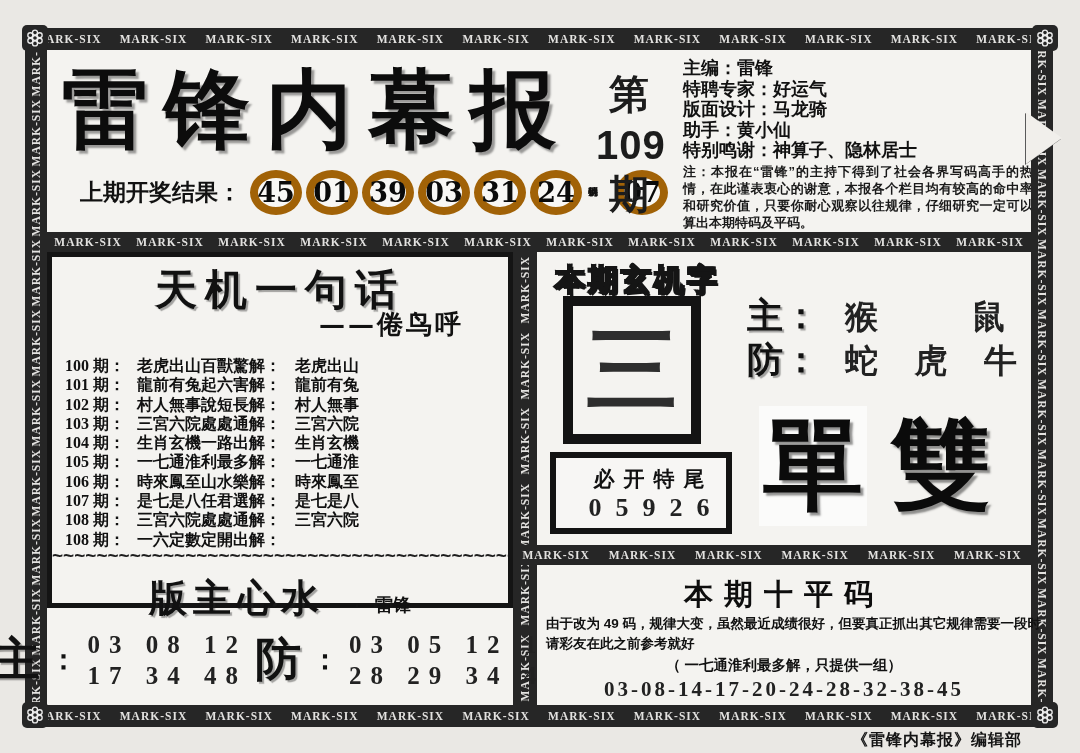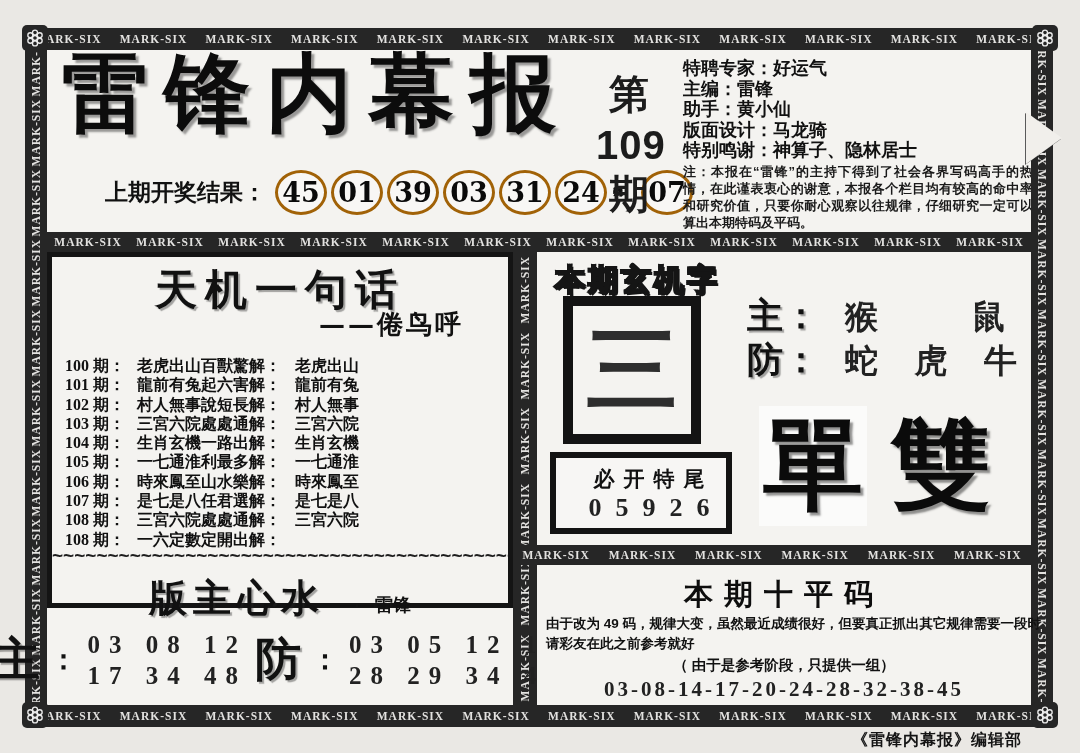--- a/index.html
+++ b/index.html
@@ -30,26 +30,26 @@
   .c-tl { left:22px;  top:25px; }
   .c-tr { left:1032px;top:25px; }
   .c-bl { left:22px;  top:702px; }
   .c-br { left:1032px;top:702px; }
 
   .edge-arrow { position:absolute; left:1026px; top:112px; width:0; height:0;
     border-top:26px solid transparent; border-bottom:26px solid transparent; border-left:36px solid #f1efeb;
     filter:drop-shadow(-1px 1px 0 #5a5a5a); z-index:4; }
 
   
-  .masthead { position:absolute; left:62px; top:36px; width:540px; height:118px;
+  .masthead { position:absolute; left:62px; top:52px; width:540px; height:118px;
     font-family:"DejaVu Serif","Liberation Serif", serif; font-weight:bold; font-size:86px;
     letter-spacing:16px; color:#0c0c0c; text-shadow:3px 3px 2px rgba(40,40,40,.45); white-space:nowrap; }
   .lastdraw { position:absolute; left:80px; top:170px; display:flex; align-items:center; gap:4px; }
-  .lastdraw-label { font-family:"Liberation Serif", serif; font-weight:bold; font-size:23px; margin-right:5px; white-space:nowrap;margin-left:25px; }
-  .ball { width:52px; height:45px; border:3px solid #a16207; border-radius:50%; background:#f8f7f5;
+  .lastdraw-label { font-family:"Liberation Serif", serif; font-weight:bold; font-size:23px; margin-right:5px; white-space:nowrap; }
+  .ball { width:52px; height:45px; border:8px solid #a16207; border-radius:50%; background:#f8f7f5;
     display:flex; align-items:center; justify-content:center;
     font-family:"DejaVu Serif", serif; font-weight:bold; font-size:27px; color:#0a0a0a; }
   .special-label { writing-mode:vertical-lr; height:28px; width:24px; font-size:9.5px; font-weight:bold; line-height:12px; letter-spacing:0; margin:0 1px; }
 
   .issue-col { position:absolute; left:596px; top:72px; width:66px; text-align:center; font-weight:bold; color:#1c1c1c; }
   .issue-col .zi  { font-family:"Liberation Serif", serif; font-size:40px; line-height:46px; }
   .issue-col .num { font-size:40px; line-height:54px; letter-spacing:1px; }
 
   .staff { position:absolute; left:683px; top:58px; width:345px; }
   .staff-row { font-size:18px; font-weight:bold; line-height:20.5px; white-space:nowrap; }
@@ -127,24 +127,24 @@
     <span class="ball">07</span>
   </div>
 
   <div class="issue-col">
     <div class="zi">第</div>
     <div class="num">109</div>
     <div class="zi">期</div>
   </div>
 
   <div class="staff">
+    <div class="staff-row"><span>主编：</span><span>雷锋</span></div>
     <div class="staff-row"><span>特聘专家：</span><span>好运气</span></div>
-    <div class="staff-row"><span>主编：</span><span>雷锋</span></div>
+    <div class="staff-row"><span>版面设计：</span><span>马龙骑</span></div>
     <div class="staff-row"><span>助手：</span><span>黄小仙</span></div>
-    <div class="staff-row"><span>版面设计：</span><span>马龙骑</span></div>
     <div class="staff-row"><span>特别鸣谢：</span><span>神算子、隐林居士</span></div>
   </div>
 
   <div class="header-note">注：本报在“雷锋”的主持下得到了社会各界写码高手的热情，在此谨表衷心的谢意，本报各个栏目均有较高的命中率和研究价值，只要你耐心观察以往规律，仔细研究一定可以算出本期特码及平码。</div>
 
   <div class="strip strip-h s-top">
       <span>MARK-SIX</span>
       <span>MARK-SIX</span>
       <span>MARK-SIX</span>
       <span>MARK-SIX</span>
@@ -388,19 +388,19 @@
     </div>
     <div class="shuang">
       <span class="shuang-char">雙</span>
     </div>
   </div>
 
   <div class="rb-box">
     <div class="rb-title">本期十平码</div>
     <div class="rb-line1">由于改为 49 码，规律大变，虽然最近成绩很好，但要真正抓出其它规律需要一段时</div>
     <div class="rb-line2">请彩友在此之前参考就好</div>
-    <div class="rb-line3">（ 由于是参考阶段，只提供一组）</div>
+    <div class="rb-line3">（ 一七通淮利最多解，只提供一组）</div>
     <div class="rb-nums">03-08-14-17-20-24-28-32-38-45</div>
   </div>
 
   <div class="imprint">《雷锋内幕报》编辑部</div>
 
 </div>
 
 </body></html>

